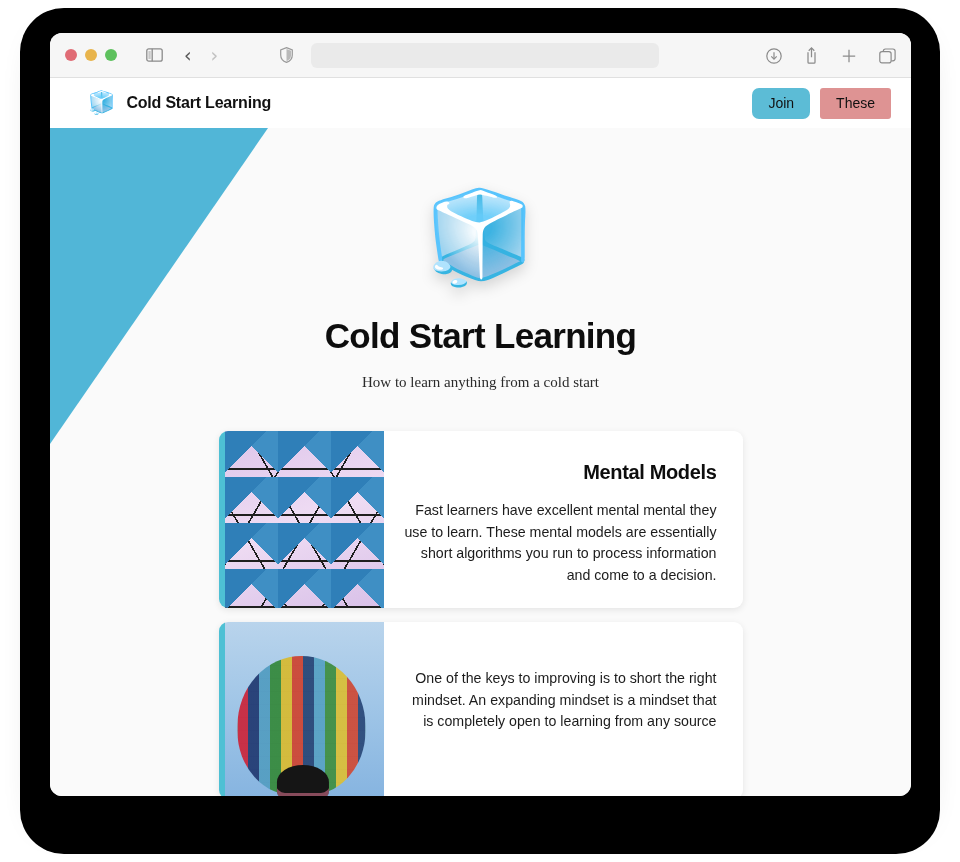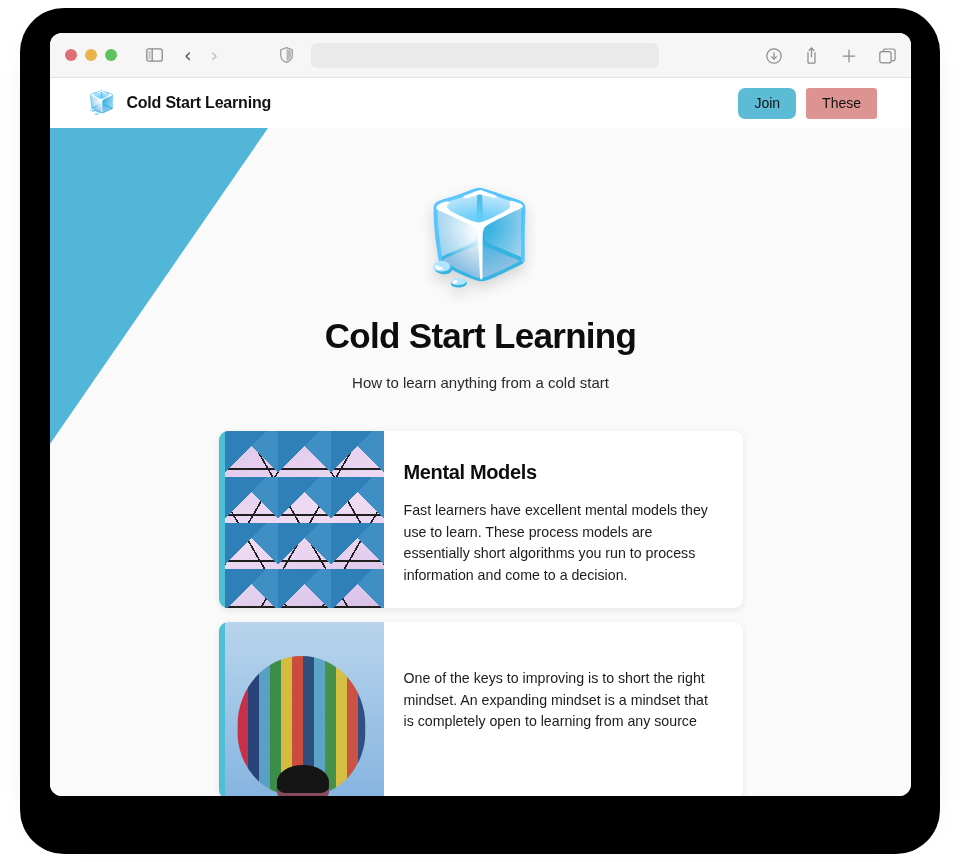--- a/index.html
+++ b/index.html
@@ -92,21 +92,21 @@
   #brand {
     display: flex; align-items: center; gap: 11px;
     margin-left: 38px;
   }
   #brand-icon { font-size: 22px; line-height: 1; }
   #brand-name {
     font-size: 16px; font-weight: bold;
     color: #121212; letter-spacing: -0.2px;
   }
   #header-actions {
-    position: absolute; right: 34px;
+    position: absolute; right: 20px;
     display: flex; align-items: center; gap: 10px;
   }
   .hdr-btn {
     border: none; cursor: pointer;
     font-family: "Liberation Sans", sans-serif;
     font-size: 14px;
     color: #111111;
     padding: 0 16px; height: 31px;
     line-height: 31px;
   }
@@ -139,21 +139,21 @@
     font-size: 90px; line-height: 1;
     filter: drop-shadow(0 6px 7px rgba(0,0,0,0.16));
   }
   #hero-title {
     margin-top: 34px;
     font-size: 35px; font-weight: bold;
     color: #0d0d0d; letter-spacing: -0.7px;
   }
   #hero-subtitle {
     margin-top: 18px;
-    font-size: 15px; color: #2a2a2a;
+    font-size: 15px; color: #2a2a2a; font-family: Liberation Serif, serif;
   }
 
   
   #card-list {
     position: relative;
     z-index: 2;
     margin: 40px auto 0;
     width: 524px;
     display: flex; flex-direction: column; gap: 14px;
   }
@@ -227,20 +227,21 @@
     width: 52px; height: 34px;
     transform: translateX(-52%);
     border-radius: 50% 50% 8px 8px;
     background: #151515;
     box-shadow: inset 0 -7px 0 -1px rgba(230,120,150,0.55);
   }
 
   .card-body {
     flex: 1;
     padding: 30px 26px 0 20px;
+    text-align: right;
   }
   .card-title {
     font-size: 20px; font-weight: bold;
     color: #0d0d0d; letter-spacing: -0.35px;
   }
   .card-text {
     margin-top: 16px;
     font-size: 14.2px; line-height: 21.5px;
     color: #1c1c1c;
   }
@@ -333,21 +334,21 @@
       <p id="hero-subtitle">How to learn anything from a cold start</p>
     </div>
 
     <div id="card-list">
 
       <div class="card">
         <div class="card-accent"></div>
         <div class="card-thumb" id="thumb-mental-models"></div>
         <div class="card-body">
           <h2 class="card-title">Mental Models</h2>
-          <p class="card-text">Fast learners have excellent mental models they use to learn. These process models are essentially short algorithms you run to process information and come to a decision.</p>
+          <p class="card-text">Fast learners have excellent mental mental they use to learn. These mental models are essentially short algorithms you run to process information and come to a decision.</p>
         </div>
       </div>
 
       <div class="card">
         <div class="card-accent"></div>
         <div class="card-thumb" id="thumb-expanding-mindset"></div>
         <div class="card-body">
           <p class="card-text">One of the keys to improving is to short the right mindset. An expanding mindset is a mindset that is completely open to learning from any source</p>
         </div>
       </div>

